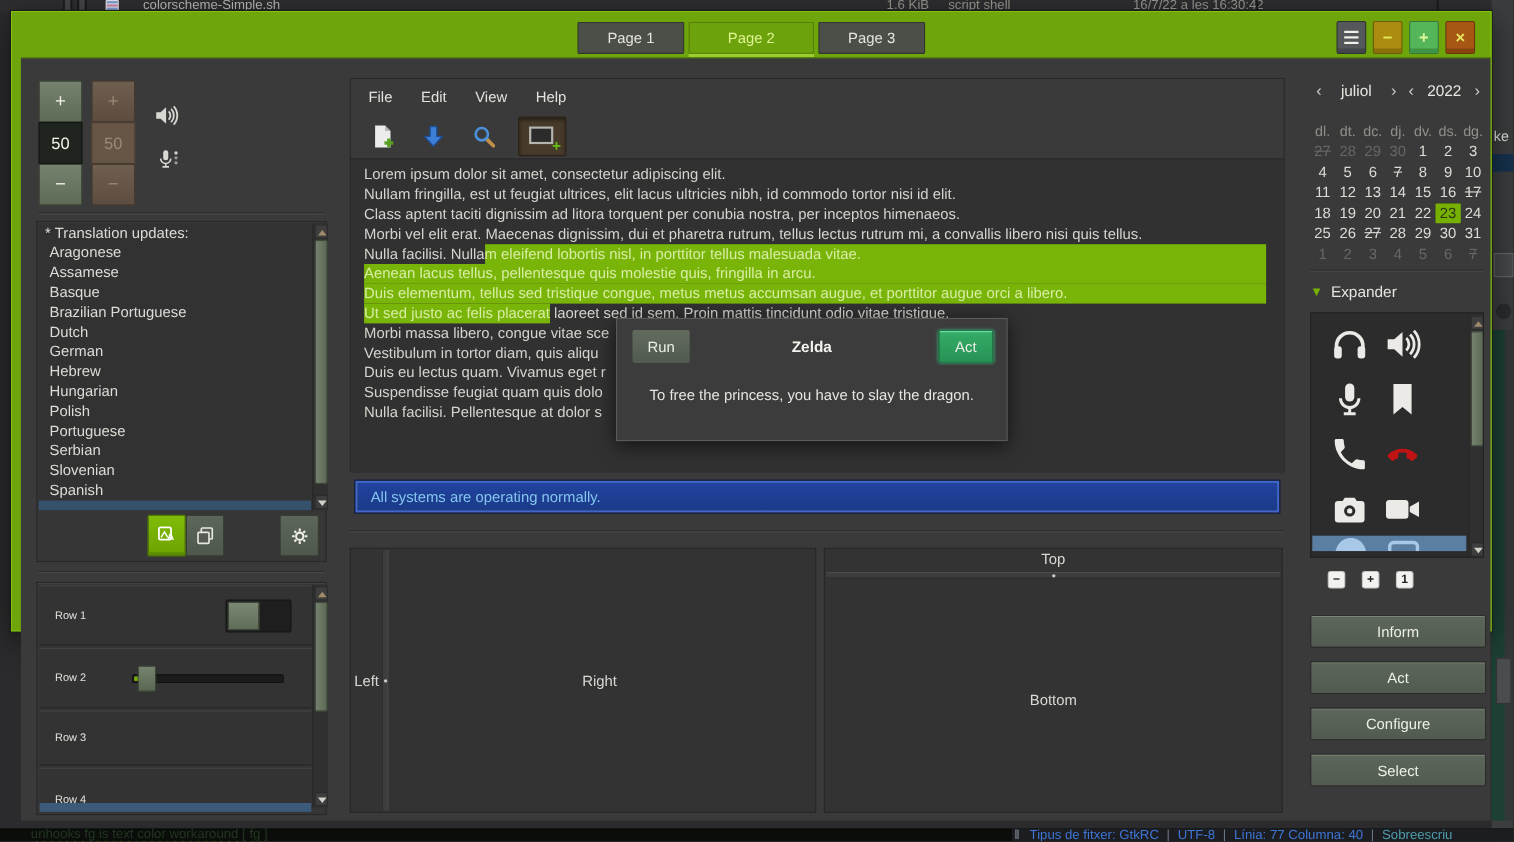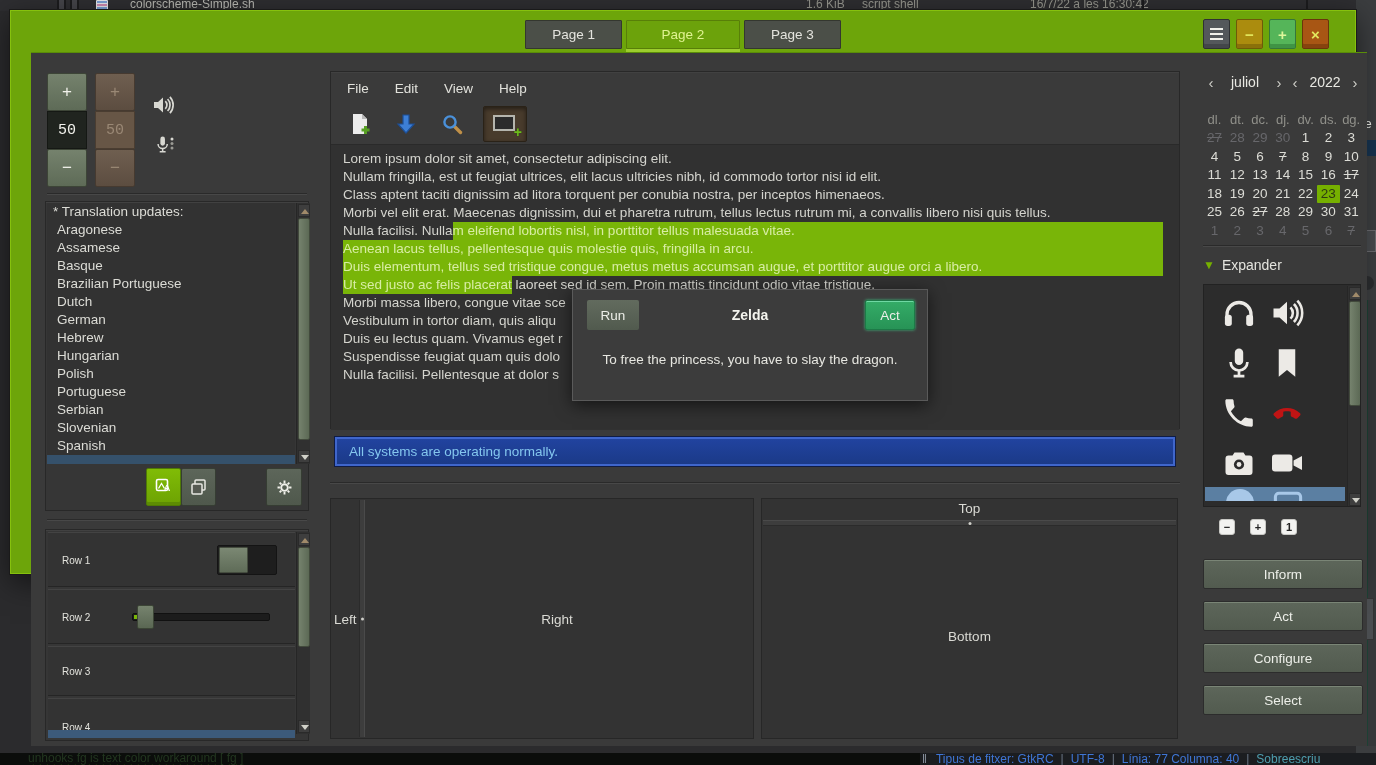--- a/index.html
+++ b/index.html
@@ -29,21 +29,21 @@
   .statusbar{position:absolute;left:920px;top:753px;width:456px;height:12px;background:#1b1d20;font-size:12px;
     display:flex;align-items:flex-start;white-space:nowrap;overflow:hidden}
   .statusbar .seg{color:#3f76d6;padding:0 7px;margin-top:-1px}
   .statusbar .seg.muted{color:#4e9eae}
   .statusbar .sep{color:#6b7685;margin-top:-1px}
   .statusbar .dbar{color:#8a93a0;margin:-1px 2px 0}
 
   
   .app{position:absolute;left:10px;top:10px;width:1346px;height:564px;
     background:var(--titlebar-green,#6da50a);border:1px solid #86c10e;
-    box-shadow:0 0 0 1px #1a1a1a,0 8px 28px rgba(0,0,0,.55);padding:0 20px 4px}
+    box-shadow:0 0 0 1px #1a1a1a,0 8px 28px rgba(0,0,0,.55);padding:0 8px 4px}
   .titlebar{position:relative;height:41px}
   .tab-bar{position:absolute;left:0;right:0;top:9px;display:flex;justify-content:center;gap:4px}
   .tab{height:29px;min-width:95px;padding:0 26px;display:flex;align-items:center;justify-content:center;
     background:#4b4f48;border:1px solid #34372f;color:#e4e4de;font-size:13.5px;border-radius:1px;position:relative}
   .tab.active{background:#6ca20b;border:1px solid #587f08;color:#dff391;min-width:114px}
   .tab.active::after{content:"";position:absolute;left:-1px;right:-1px;bottom:-5px;height:4px;background:#9ccd2e}
   .winbtns{position:absolute;right:6px;top:8px;display:flex;gap:6px}
   .wbtn{width:27px;height:30px;display:flex;align-items:center;justify-content:center;
     font-size:15px;font-weight:bold;border-radius:2px;border:1px solid #3c3c14}
   .wbtn-menu{background:#54585b;border-color:#2f3133;box-shadow:inset 0 -4px 0 #43464a}
@@ -54,21 +54,21 @@
   .content{position:relative;width:1336px;height:694px;background:#3a3a3a;border-top:1px solid #5a8d08}
 
   
   .hsep{position:absolute;height:2px;border-top:1px solid #2a2a2a;border-bottom:1px solid #484848}
   .frame{position:absolute;background:#363636;border:1px solid #282828;box-shadow:inset 0 1px 0 #414141}
 
   
   .spin-col{position:absolute;width:40px}
   .spin-btn{height:38px;display:flex;align-items:center;justify-content:center;font-size:17px;color:#f2f2ec;
     background:linear-gradient(#75826d,#5e6b57);border:1px solid #3d4537;border-radius:2px}
-  .spin-val{height:38px;display:flex;align-items:center;justify-content:center;font-family:Liberation Mono, monospace;
+  .spin-val{height:38px;display:flex;align-items:center;justify-content:center;font-family:Liberation Sans, sans-serif;
     font-size:15px;color:#f2f2ec;background:#20241f;border:1px solid #151814}
   .spin-col.disabled .spin-btn{background:linear-gradient(#6f5f50,#5c4d40);border-color:#463a30;color:#9a8875}
   .spin-col.disabled .spin-val{background:#675646;border-color:#4a3d31;color:#9a8875}
   .icon-holder{position:absolute;width:24px;height:24px}
   .icon-holder svg{width:100%;height:100%}
 
   
   .tlist{position:absolute;left:1px;top:1px;width:248px;height:261px;background:#323232;overflow:hidden}
   .tl-title,.tl-item{height:18px;line-height:18px;padding-left:10px;font-size:13.5px;color:#dcdcd6;white-space:nowrap}
   .tl-title{padding-left:6px}

